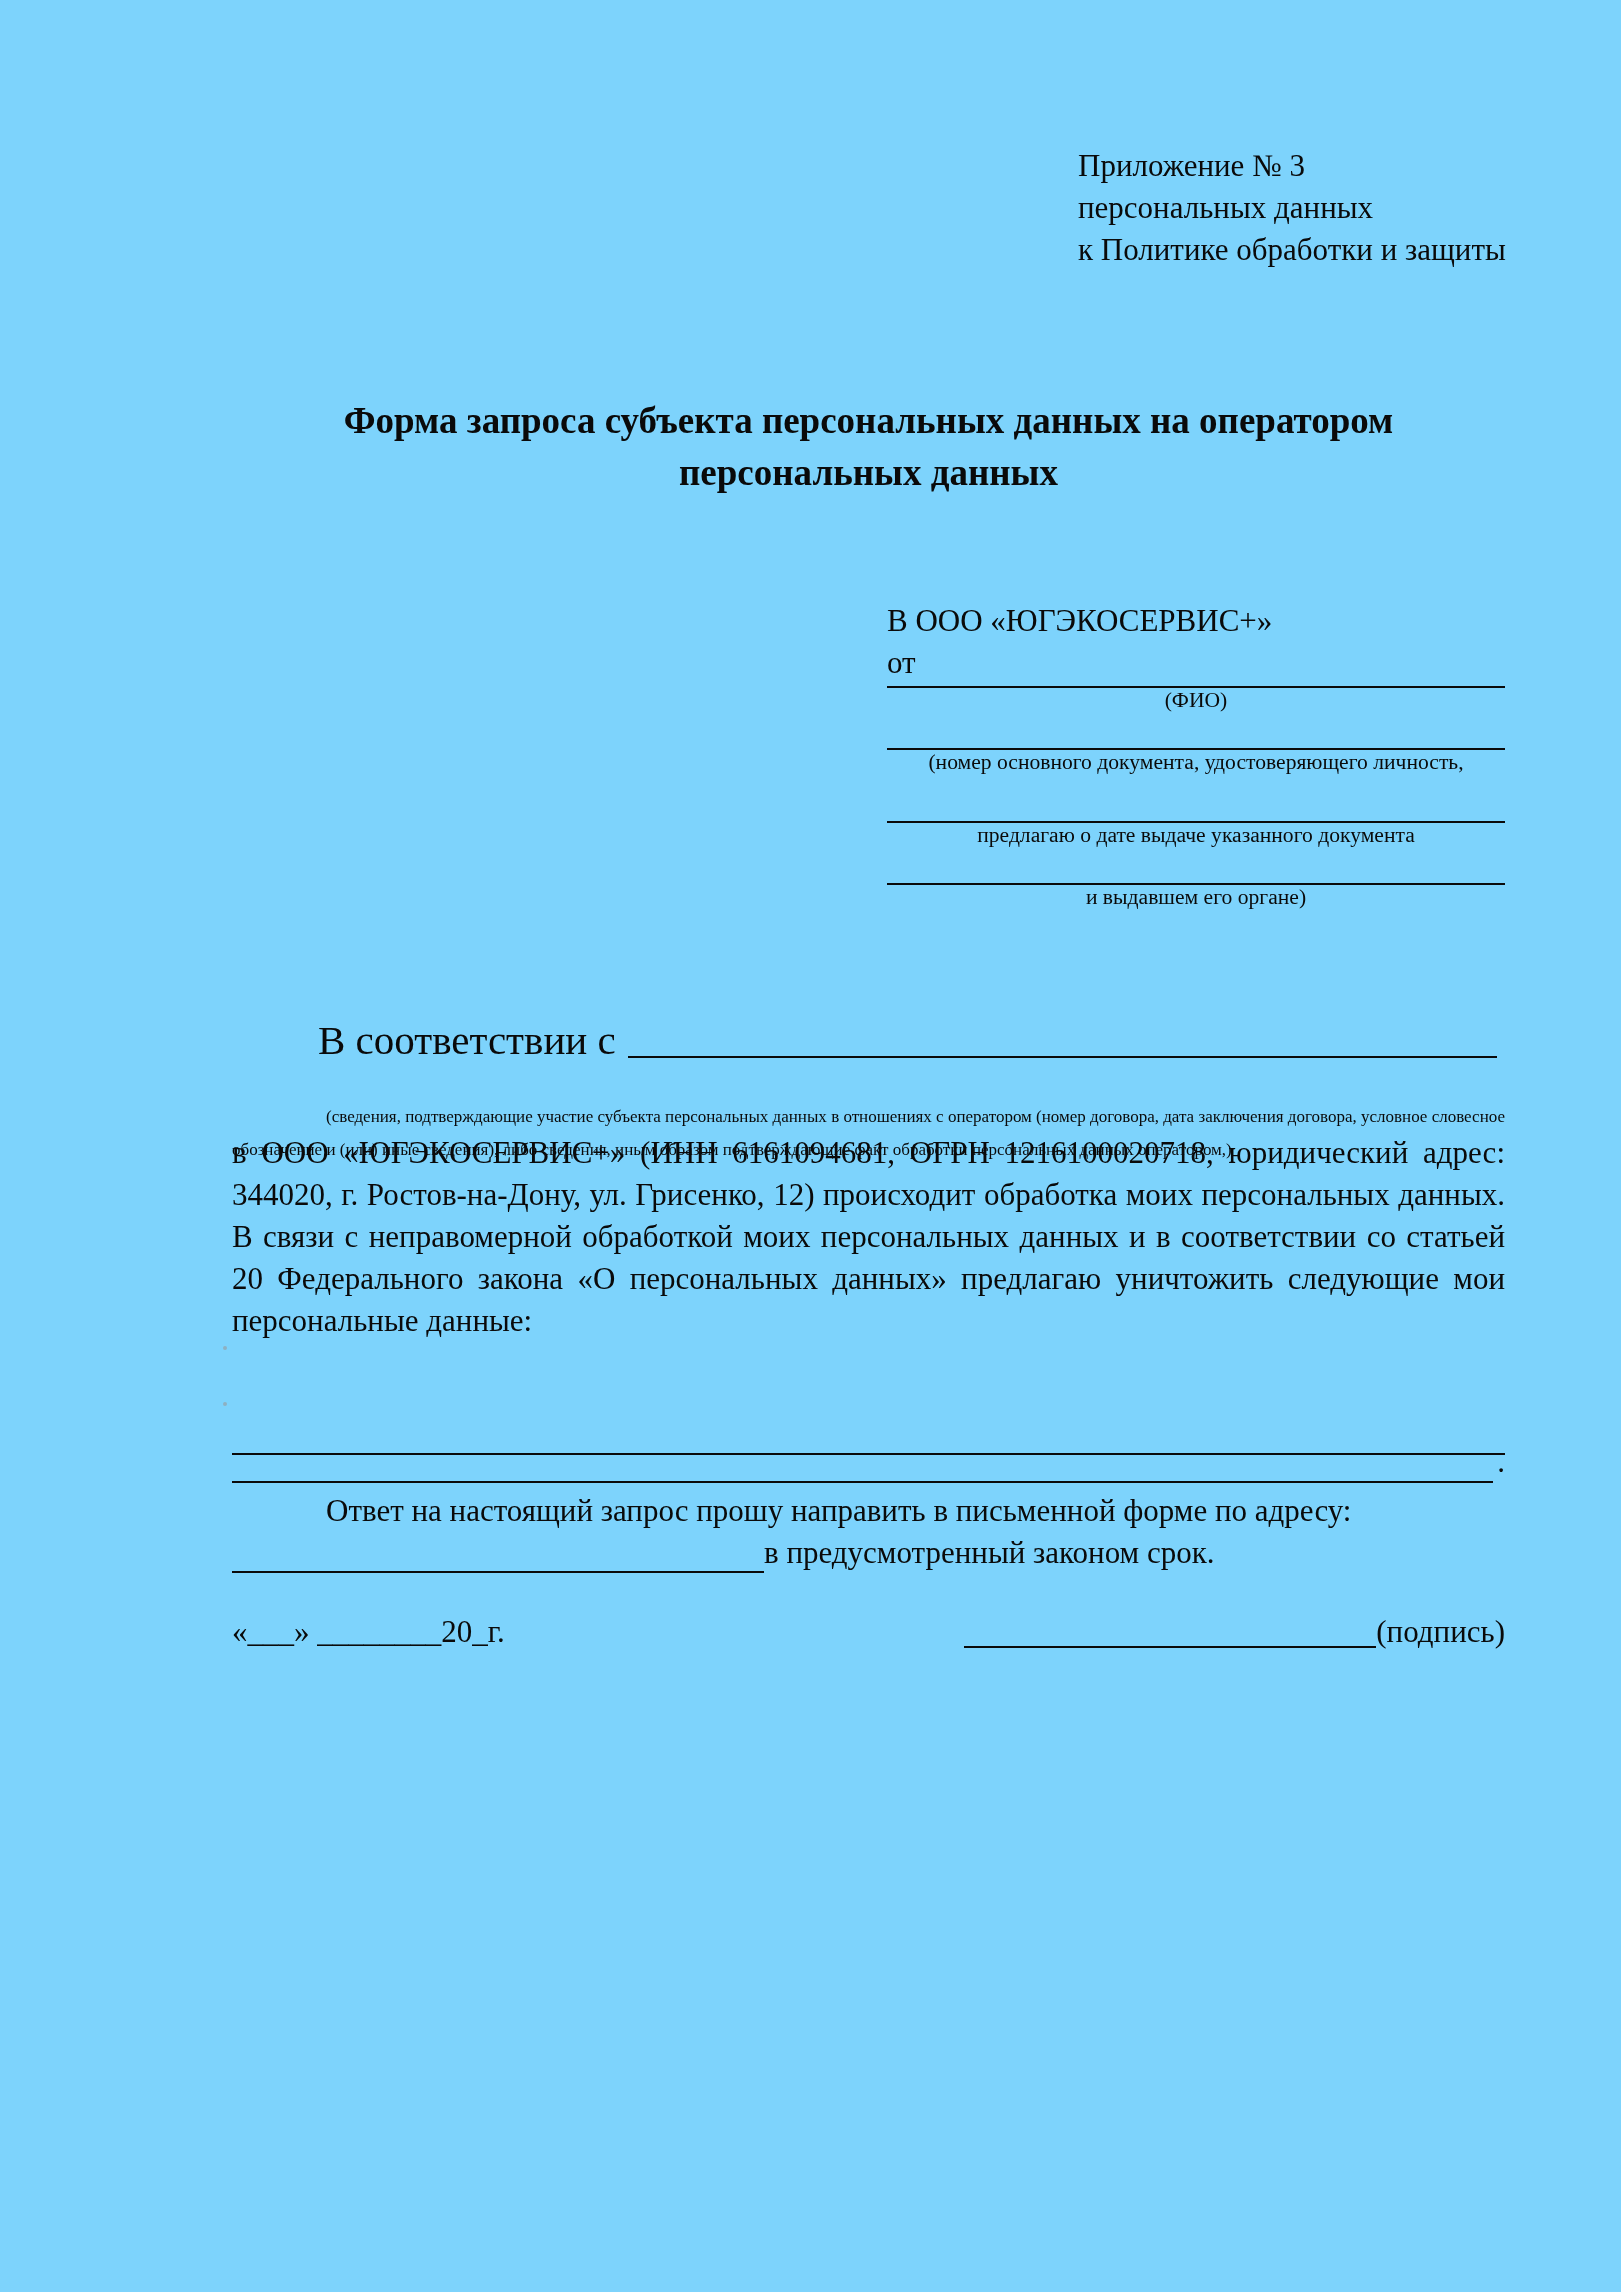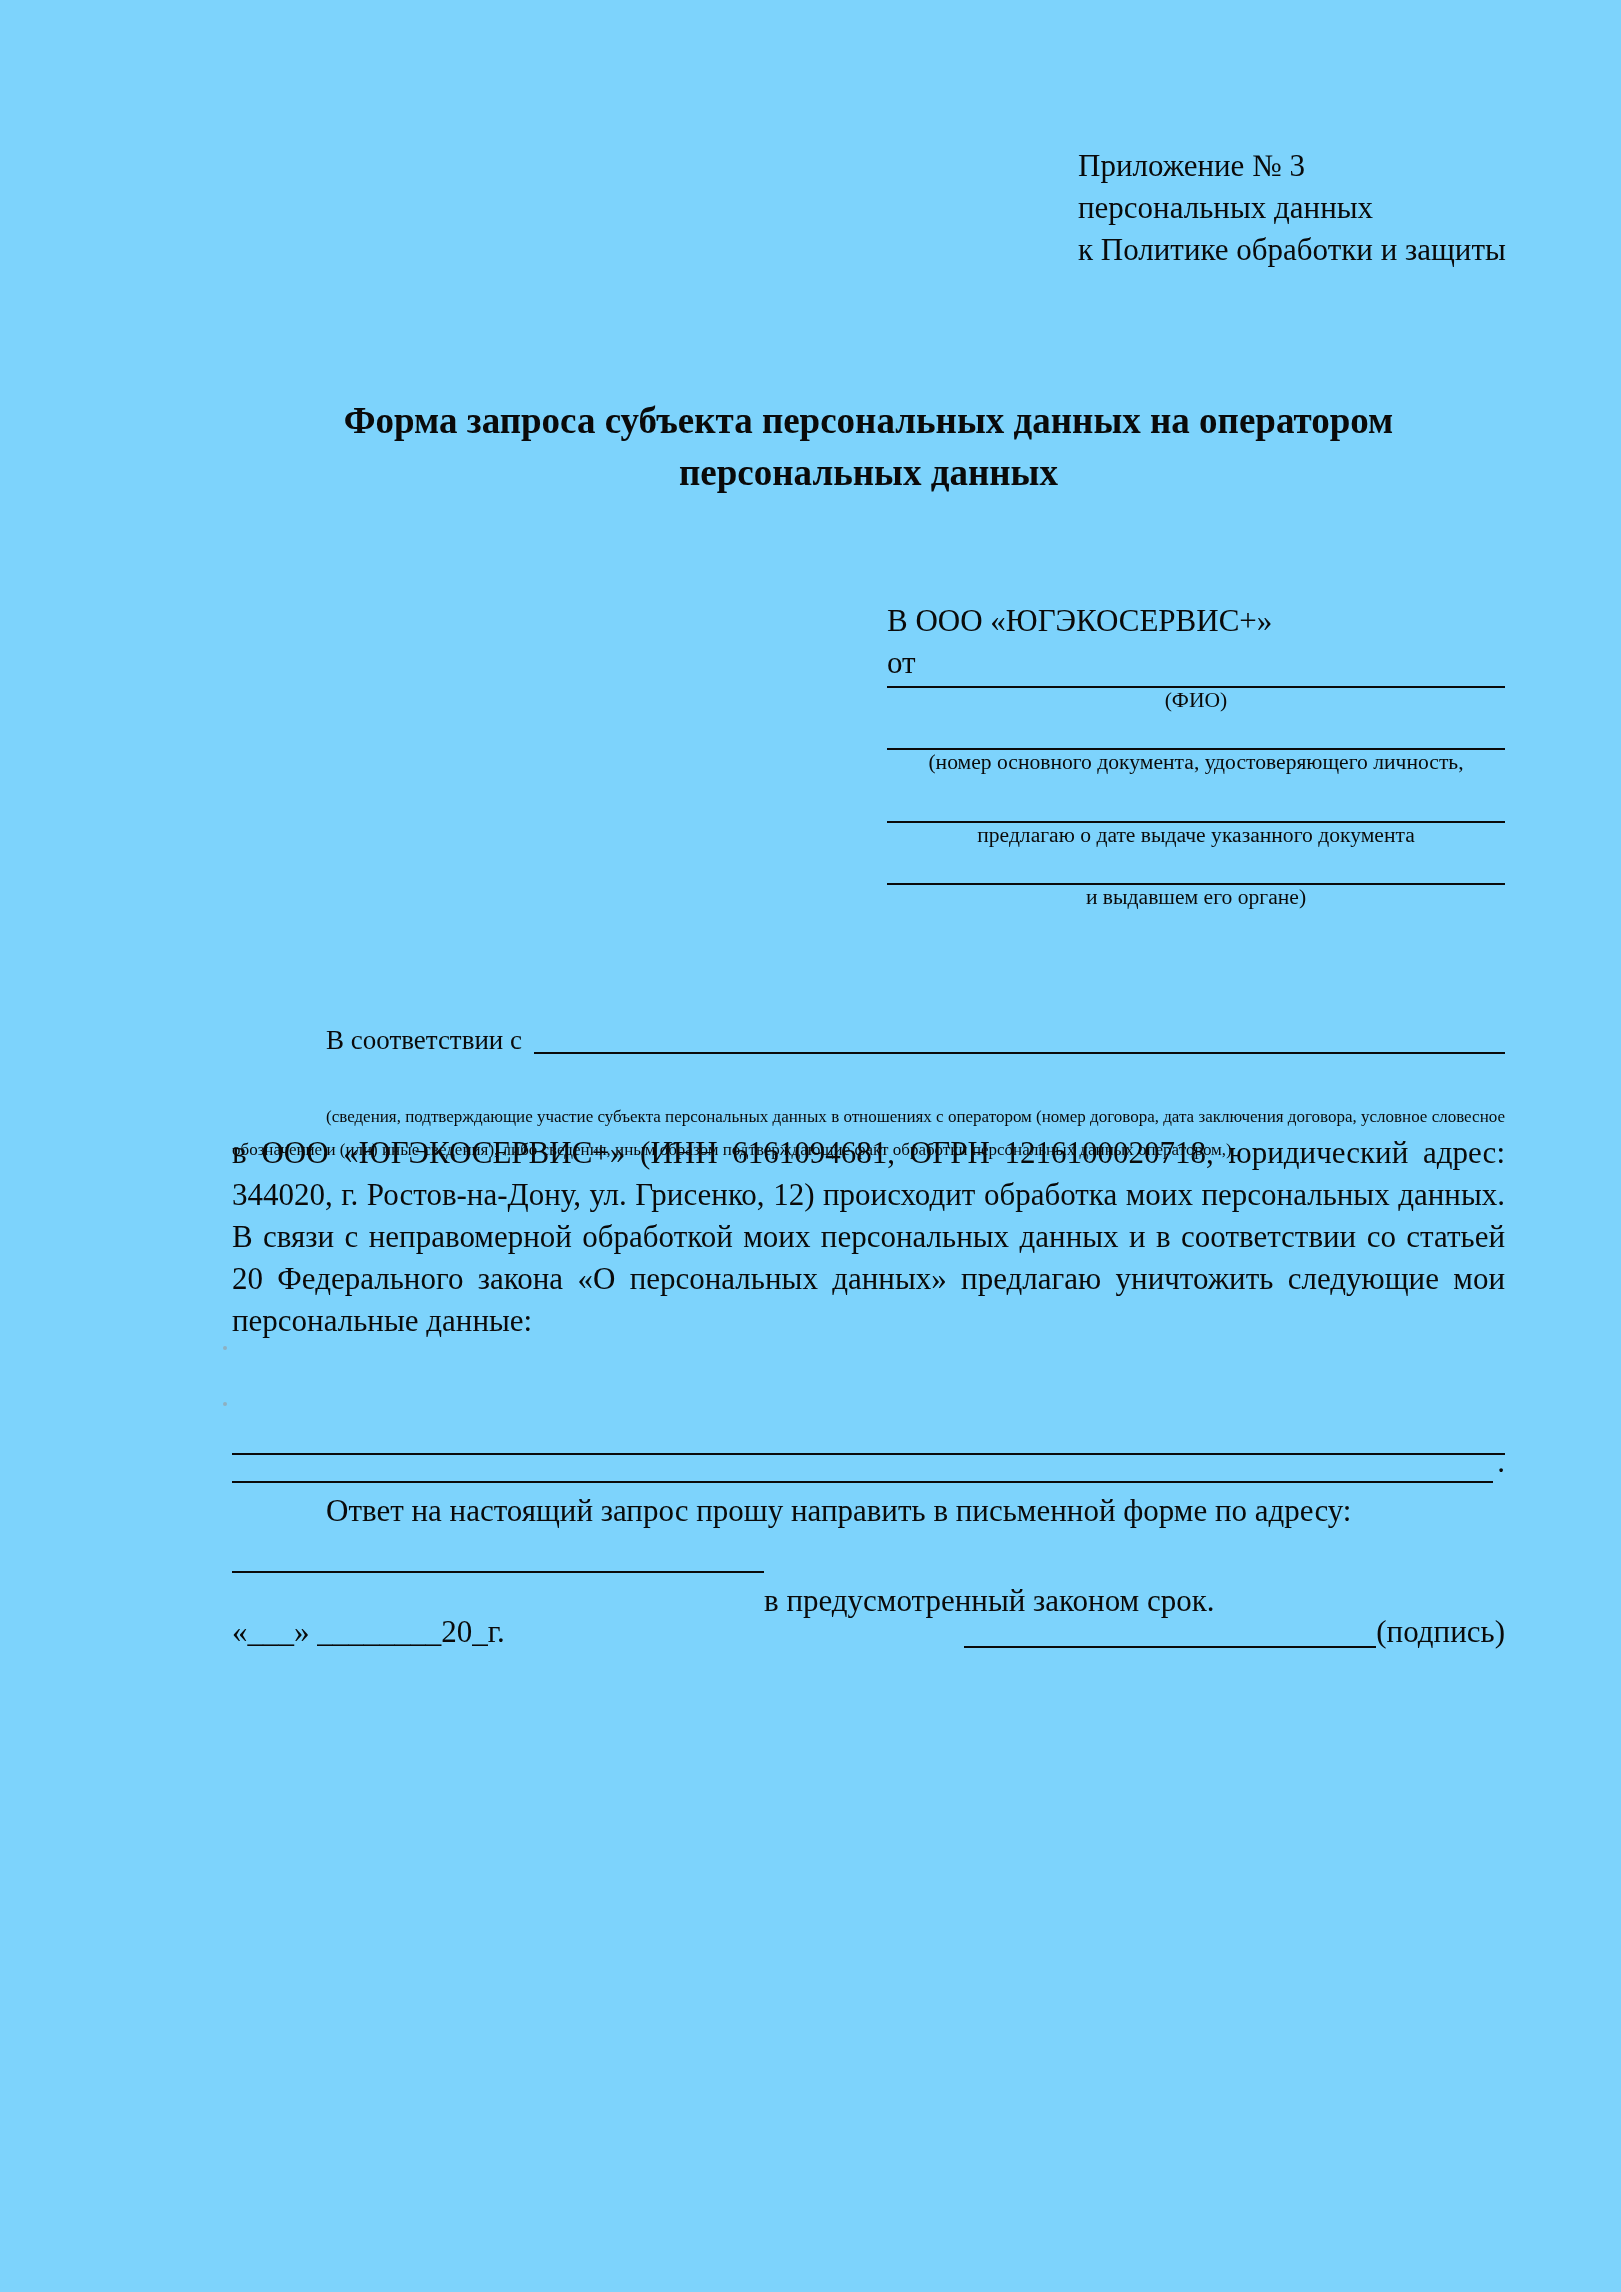--- a/index.html
+++ b/index.html
@@ -55,26 +55,27 @@
   .sp-c { height: 46px; }
   .sp-d { height: 34px; }
   .caption {
     font-size: 21.6px;
     line-height: 25.5px;
     text-align: center;
   }
 
   
   .accordance-row {
-    left: 232px;
+    left: 224px;
     top: 1019px;
     width: 1273px;
     display: flex;
-    font-size: 27px;
-    line-height: 42px;
+    font-size: 41px;
+    line-height: 42px;
+    align-items: center;
   }
   .accordance-label {
     margin-left: 94px;
     white-space: nowrap;
     padding-right: 11.8px;
   }
   .flex-blank {
     flex: 1;
     border-bottom: 2px solid #0a0a0a;
     height: 33px;
@@ -155,21 +156,21 @@
     width: 1273px;
     display: flex;
     font-size: 31px;
     line-height: 42px;
   }
   .address-blank {
     width: 532px;
     border-bottom: 2px solid #0a0a0a;
     height: 39px;
   }
-  .deadline-text { white-space: nowrap; margin-top: 48px; }
+  .deadline-text { white-space: nowrap; }
 
   .signature-row {
     left: 232px;
     top: 1609px;
     width: 1273px;
     display: flex;
     justify-content: space-between;
     align-items: flex-end;
     font-size: 31px;
     line-height: 42px;

